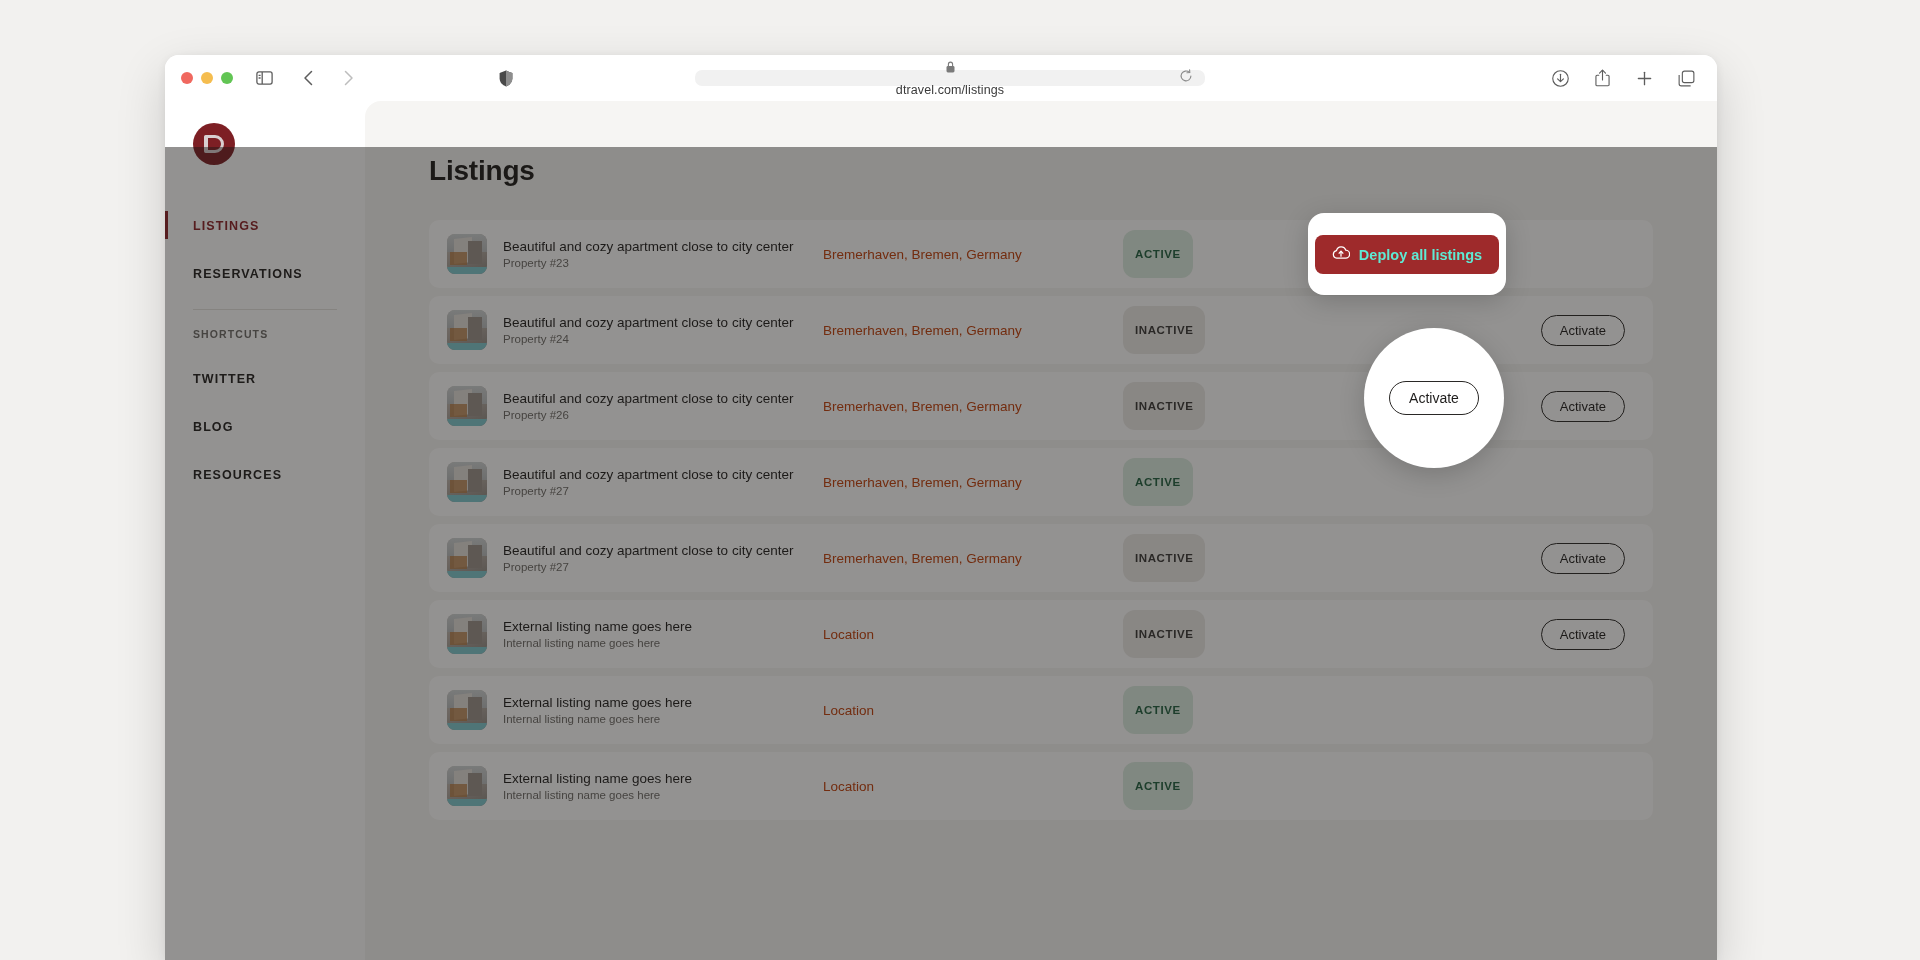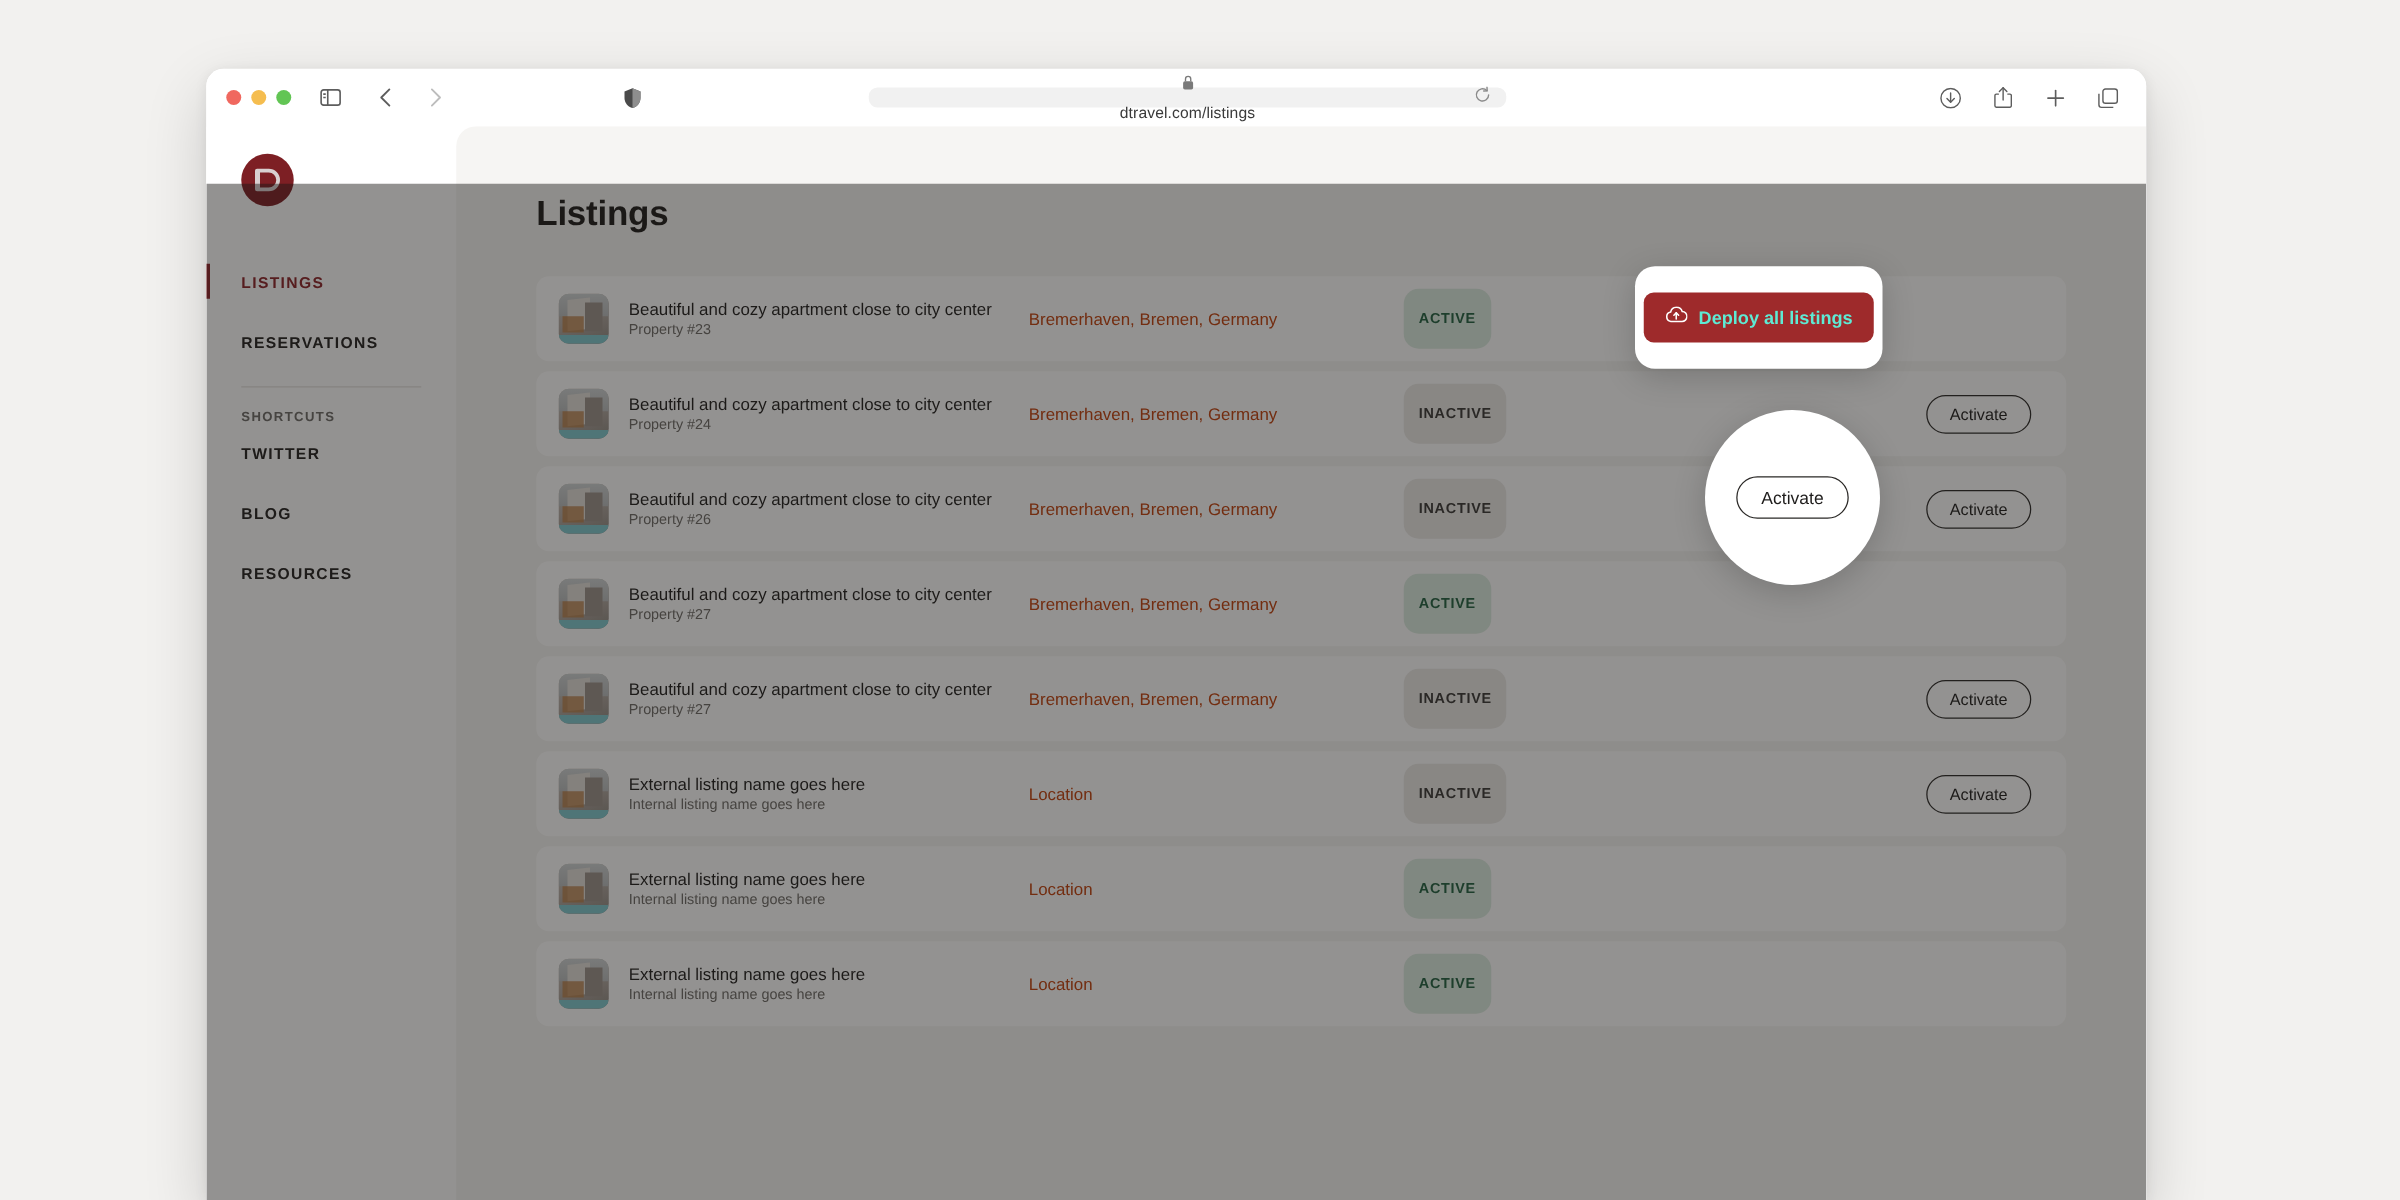--- a/index.html
+++ b/index.html
@@ -108,21 +108,21 @@
   }
   #nav-divider {
     height: 1px; background: #e4e2df;
     margin: 16px 28px 18px 28px;
   }
   #shortcuts-label {
     padding-left: 28px;
     font-size: 10.5px; font-weight: 600;
     letter-spacing: 1.1px;
     color: #6f6c69;
-    margin-bottom: 4px;
+    margin-bottom: 20px;
   }
 
   
   #content {
     position: absolute; left: 200px; top: 0; right: 0; bottom: 0;
     background: #f6f5f3;
     border-top-left-radius: 16px;
     padding: 50px 64px 0 64px;
     overflow: hidden;
   }

